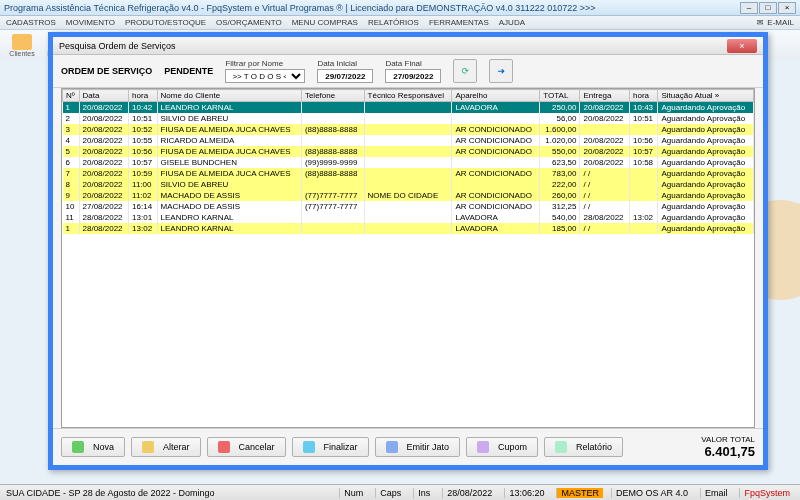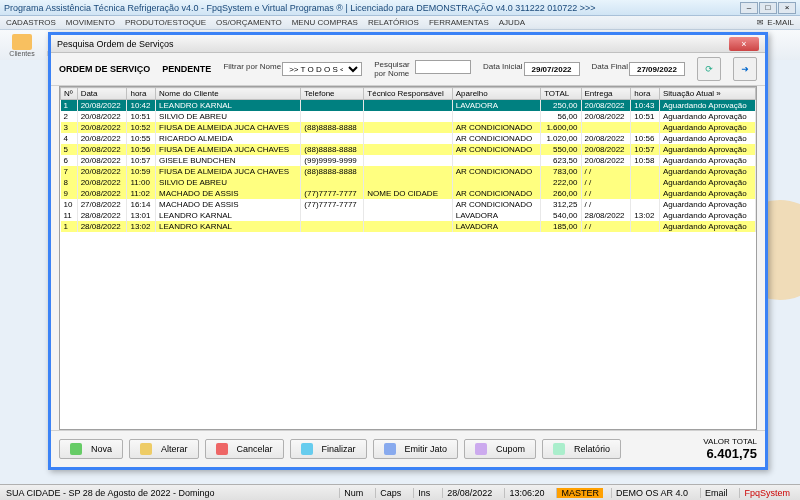--- a/index.html
+++ b/index.html
@@ -9,27 +9,27 @@
 .winbtns { display: flex; gap: 1px; }
 .winbtn { width: 18px; height: 12px; background: #e0e8f0; border: 1px solid #90a8c0; font-size: 8px; text-align: center; line-height: 10px; }
 .menubar { background: linear-gradient(#f0f4f8,#e0e8f0); height: 14px; display: flex; align-items: center; padding: 0 6px; gap: 10px; border-bottom: 1px solid #c0d0e0; }
 .menubar span { color: #333; font-size: 8px; }
 .toolbar-main { background: linear-gradient(#f8fafc,#e8eef4); height: 30px; display: flex; align-items: center; padding: 0 4px; gap: 2px; }
 .tb-icon { width: 24px; height: 24px; display: flex; align-items: center; justify-content: center; }
 .tb-big { display: flex; flex-direction: column; align-items: center; width: 36px; }
 .tb-big-icon { width: 20px; height: 16px; border-radius: 2px; }
 .tb-big-lbl { font-size: 7px; color: #555; }
 .email-lbl { font-size: 9px; margin-left: 4px; }
-.dialog { position: absolute; left: 48px; top: 32px; width: 720px; height: 438px; background: #f4f4f4; border: 3px solid #3b82f6; box-shadow: 2px 2px 6px rgba(0,0,0,0.3); display: flex; flex-direction: column; }
+.dialog { position: absolute; left: 48px; top: 32px; width: 720px; height: 438px; background: #f4f4f4; border: 5px solid #3b82f6; box-shadow: 2px 2px 6px rgba(0,0,0,0.3); display: flex; flex-direction: column; }
 .dlg-title { background: linear-gradient(#f8f8f8,#e0e0e0); height: 18px; display: flex; align-items: center; padding: 0 6px; border-bottom: 1px solid #c0c0c0; }
 .dlg-title-text { flex: 1; font-size: 9px; }
 .dlg-close { width: 30px; height: 14px; background: linear-gradient(#e88,#c44); color: #fff; text-align: center; line-height: 14px; font-size: 9px; border-radius: 2px; }
 .dlg-hdr { display: flex; align-items: center; padding: 4px 8px; gap: 12px; border-bottom: 1px solid #d0d0d0; }
 .hdr-lbl { font-weight: bold; font-size: 9px; }
-.fgroup { display: flex; flex-direction: row; gap: 1px; }
+.fgroup { display: flex; flex-direction: column; gap: 1px; }
 .fgroup-lbl { font-size: 8px; color: #333; }
 .finput { border: 1px solid #a0a0a0; background: #fff; height: 14px; padding: 0 2px; font-size: 8px; }
 .date-in { width: 56px; text-align: center; font-weight: bold; }
 .combo { width: 80px; }
 .name-in { width: 100px; }
 .icon-btn { width: 24px; height: 24px; border: 1px solid #b0b0b0; background: #f0f0f0; border-radius: 2px; display: flex; align-items: center; justify-content: center; }
 .table-wrap { flex: 1; background: #fff; margin: 0 8px; border: 1px solid #a0a0a0; overflow: auto; }
 table { width: 100%; border-collapse: collapse; }
 th { background: linear-gradient(#f4f4f4,#e4e4e4); border: 1px solid #c0c0c0; padding: 1px 3px; font-size: 8px; font-weight: normal; text-align: left; white-space: nowrap; }
 td { border-right: 1px solid #e8e8e8; padding: 0 3px; font-size: 8px; white-space: nowrap; height: 11px; }
@@ -102,24 +102,20 @@
     <div class="dlg-close">×</div>
   </div>
 
   <div class="dlg-hdr">
     <span class="hdr-lbl">ORDEM DE SERVIÇO</span>
     <span class="hdr-lbl">PENDENTE</span>
     <div class="fgroup">
       <span class="fgroup-lbl">Filtrar por Nome</span>
       <select class="finput combo"><option>&gt;&gt; T O D O S &lt;&lt;</option></select>
     </div>
-    <div class="fgroup" style="flex:1">
-      <span class="fgroup-lbl">Pesquisar por Nome</span>
-      <input class="finput name-in" style="width: 100%;" value="">
-    </div>
     <div class="fgroup">
       <span class="fgroup-lbl">Data Inicial</span>
       <input class="finput date-in" value="29/07/2022" style="">
     </div>
     <div class="fgroup">
       <span class="fgroup-lbl">Data Final</span>
       <input class="finput date-in" value="27/09/2022" style="">
     </div>
     <div class="icon-btn">
         <span style="color:#2a8">⟳</span>

